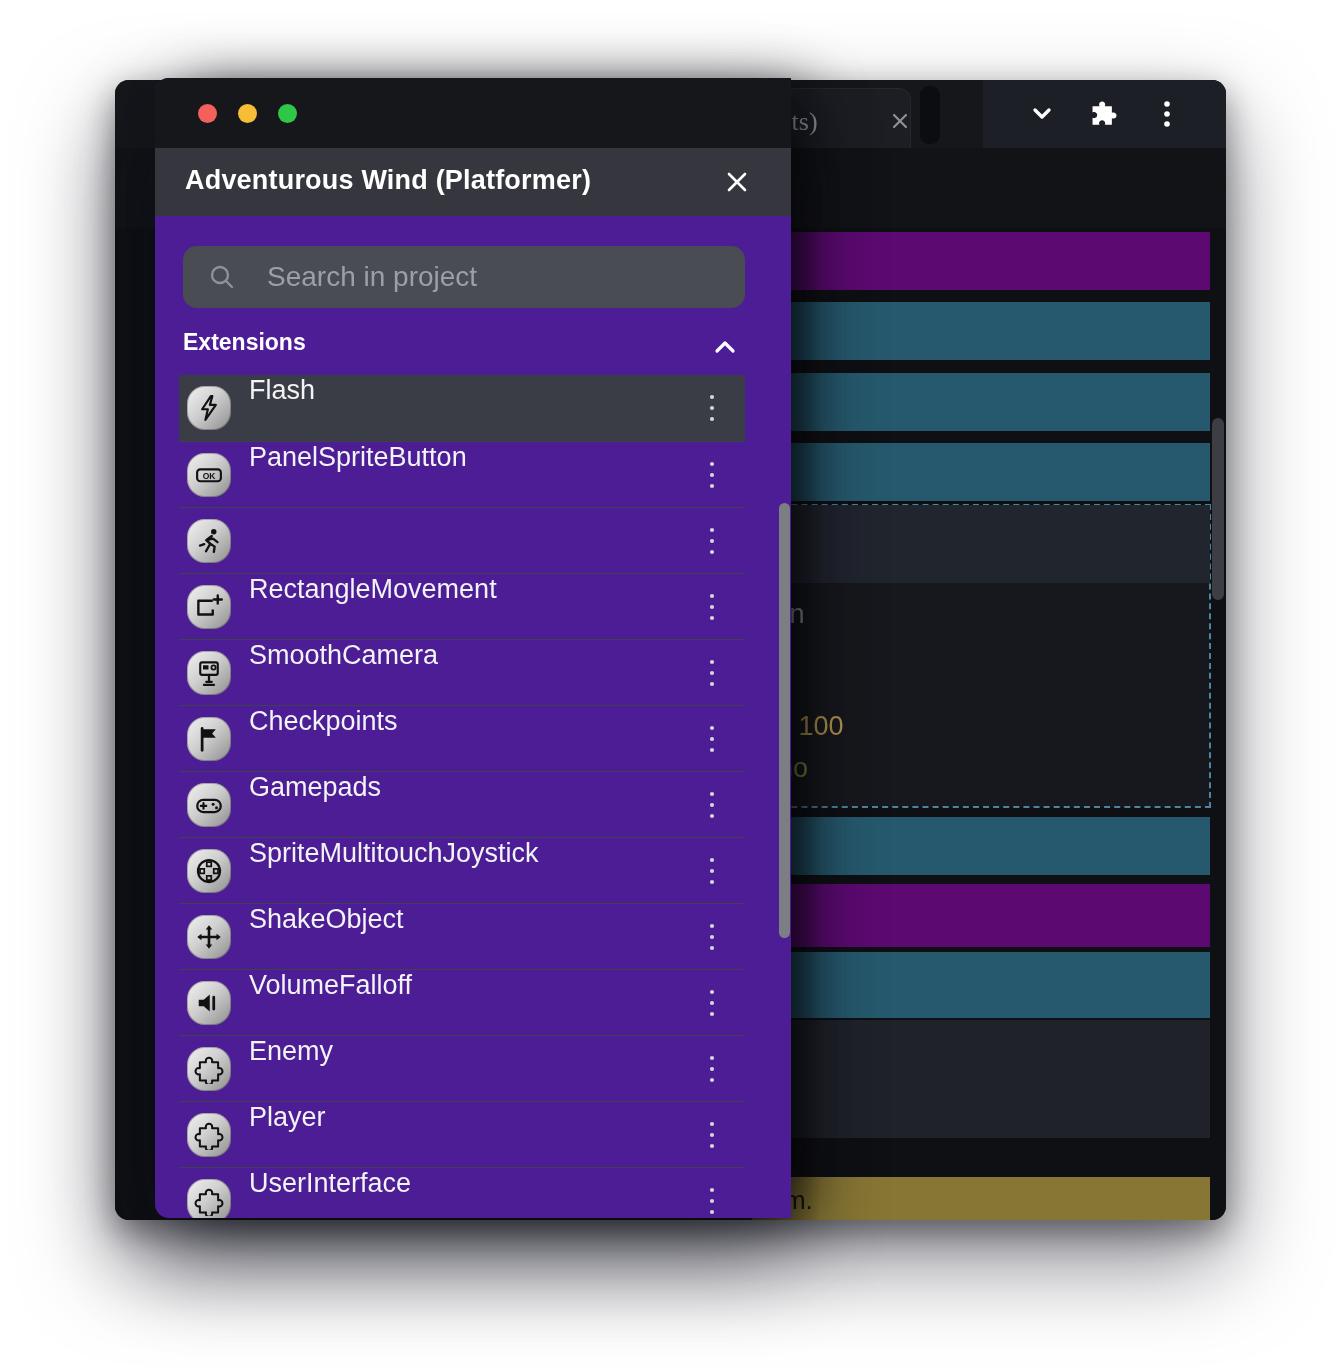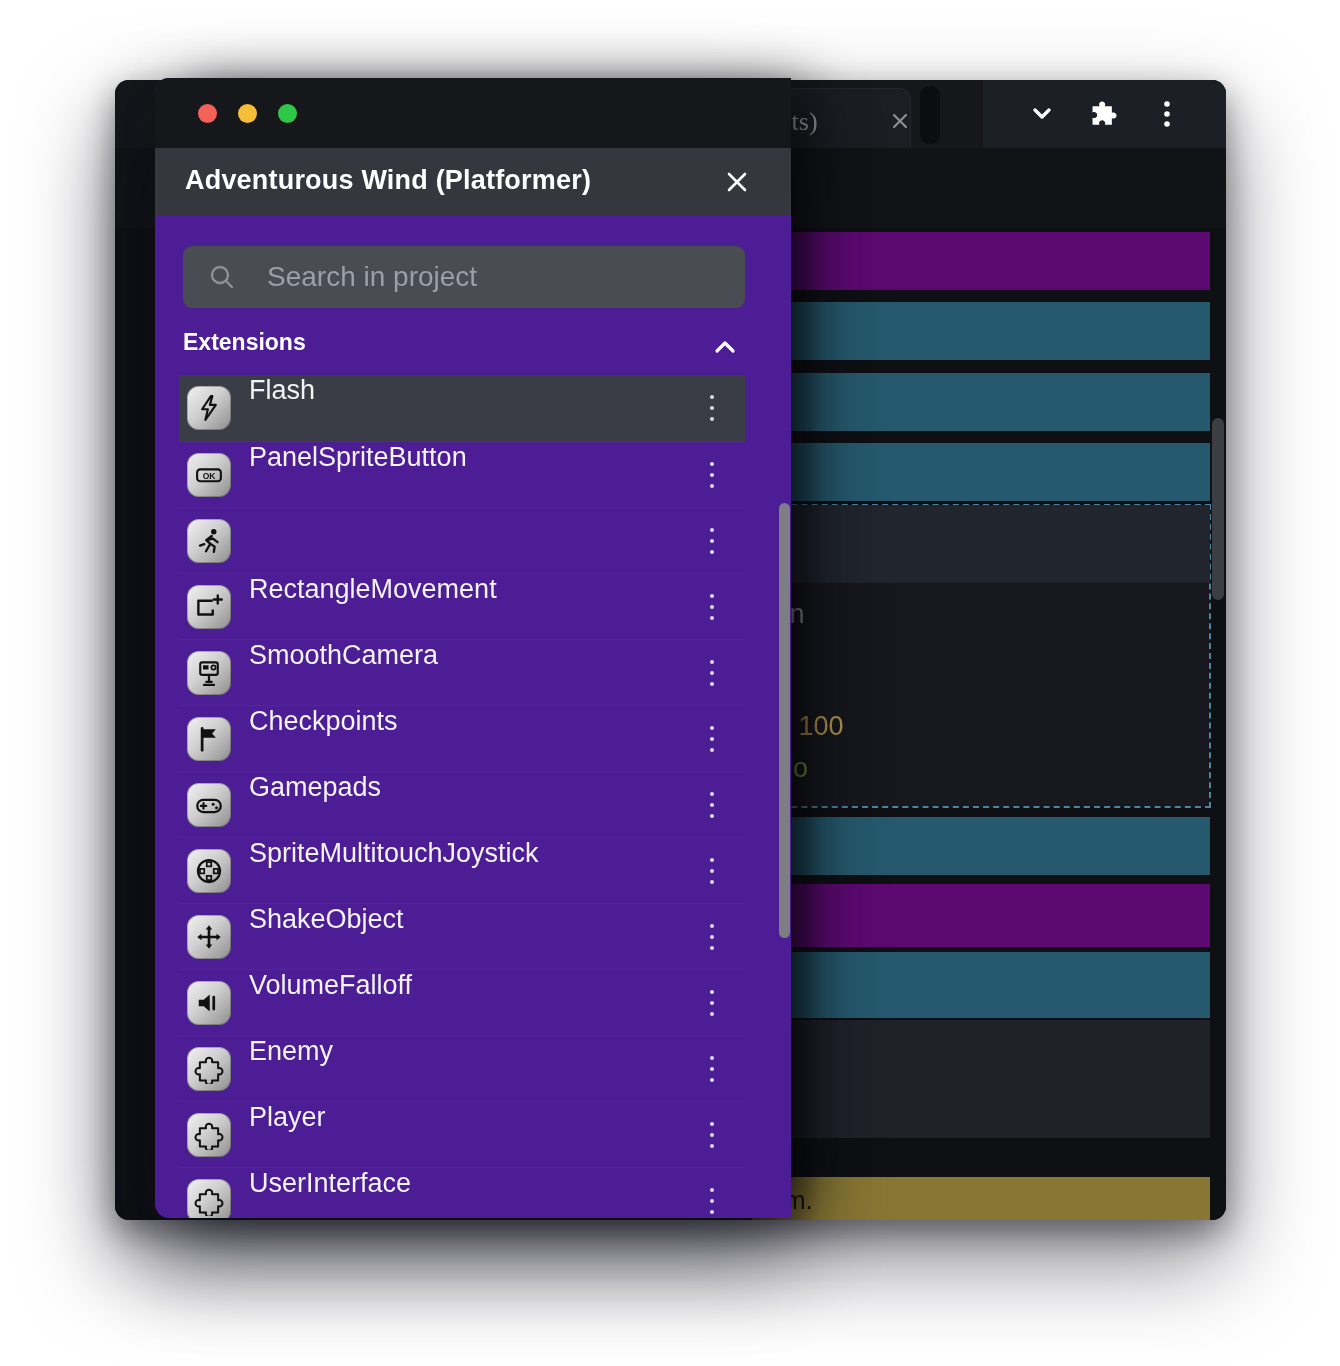--- a/index.html
+++ b/index.html
@@ -69,41 +69,41 @@
   .tl.red { left:43px; background:#f4605a; }
   .tl.yel { left:83px; background:#f6bd36; }
   .tl.grn { left:123px; background:#2fc748; }
 
   .drawer-head { position:absolute; left:0; top:70px; width:100%; height:68px; background:#35363e; }
   .drawer-title { position:absolute; left:30px; top:17px; font-size:27px; font-weight:bold; color:#fff; letter-spacing:.2px; }
   .drawer-close { position:absolute; left:568px; top:20px; width:28px; height:28px; }
 
   .searchbox {
     position:absolute; left:28px; top:168px; width:562px; height:62px;
-    background:#4a4c54; border-radius:9px;
+    background:#4a4c54; border-radius:14px;
   }
   .searchbox svg { position:absolute; left:24px; top:16px; }
   .searchbox input {
     position:absolute; left:84px; top:0; width:460px; height:62px;
     background:transparent; border:none; outline:none;
     font-family:"Liberation Sans","DejaVu Sans",sans-serif;
     font-size:28px; color:#e8e9ec;
   }
   .searchbox input::placeholder { color:#9aa0a8; opacity:1; }
 
   .section-row { position:absolute; left:28px; top:245px; width:562px; height:46px; }
   .section-label { position:absolute; left:0; top:6px; font-size:23px; font-weight:bold; color:#fff; }
   .section-chevron { position:absolute; left:528px; top:10px; width:28px; height:28px; }
 
   .extlist { position:absolute; left:24px; top:297px; width:566px; }
   .extrow { position:relative; height:66px; }
   .extrow + .extrow { border-top:1px solid #3e414a; }
   .extrow.hl { background:#3a3d46; }
   .ebadge {
-    position:absolute; left:8px; top:11px; width:44px; height:44px; border-radius:12px;
+    position:absolute; left:8px; top:11px; width:44px; height:44px; border-radius:18px;
     background:linear-gradient(135deg,#f2f2f2 0%,#cfcfcf 45%,#8e8e8e 100%);
     box-shadow:inset 0 0 0 1px rgba(0,0,0,.25);
     display:flex; align-items:center; justify-content:center;
   }
   .elabel { position:absolute; left:70px; top:0; font-size:27px; color:#f2f3f5; }
   .kebab { position:absolute; left:519px; top:17px; width:28px; height:32px; display:flex; align-items:center; justify-content:center; }
 </style>
 </head>
 <body>
 

